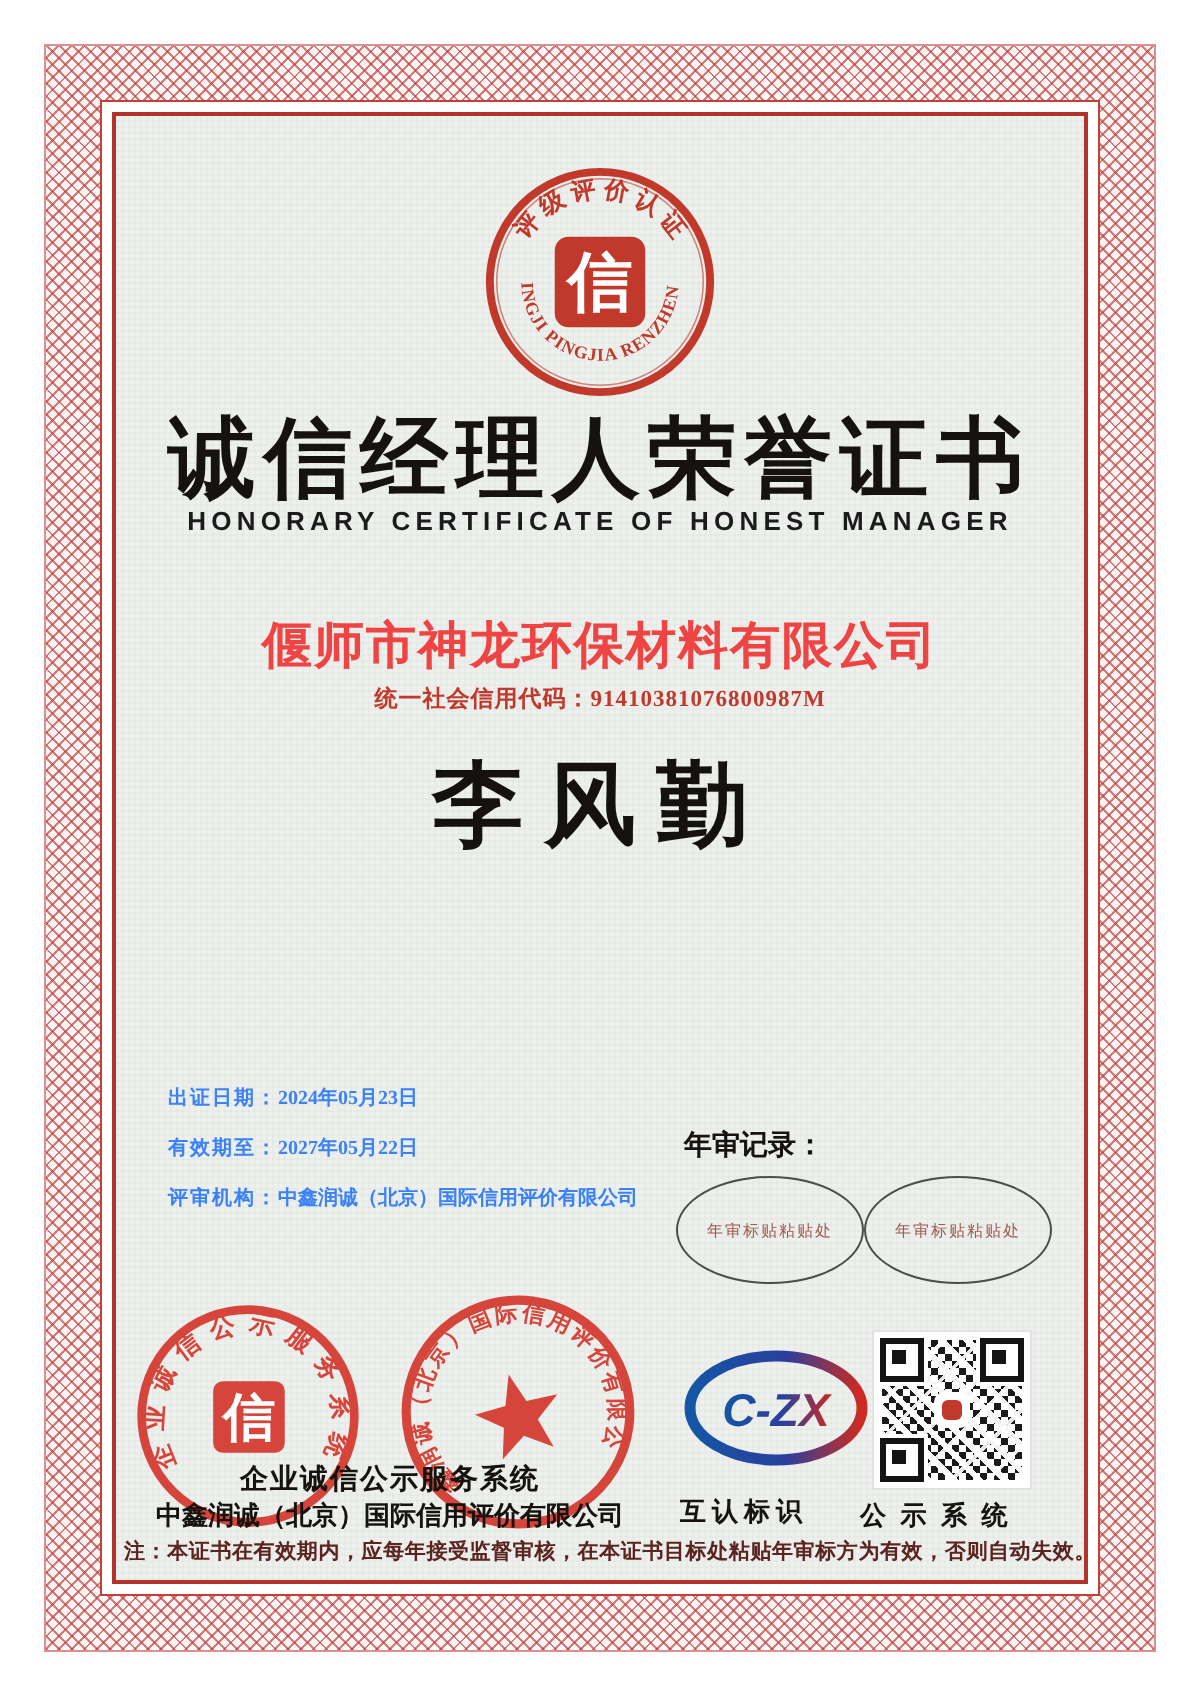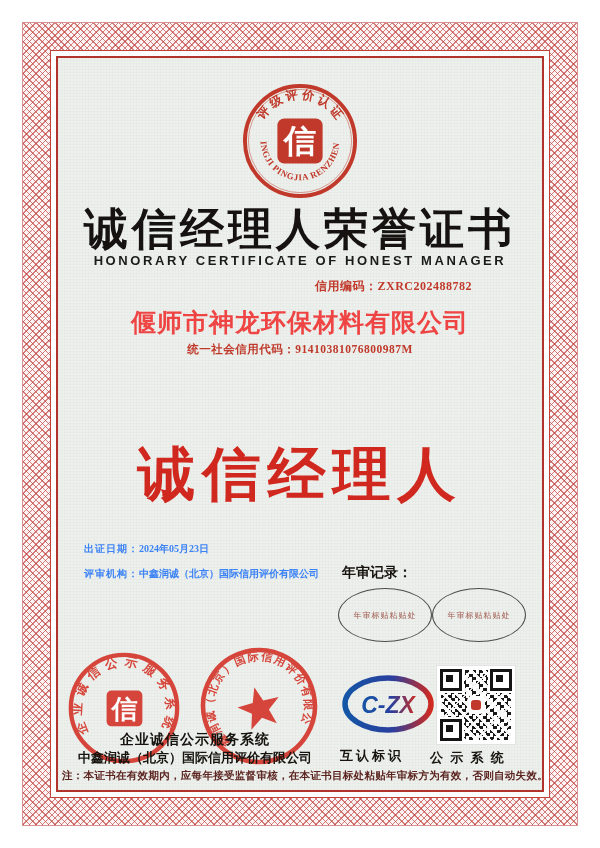--- a/index.html
+++ b/index.html
@@ -96,29 +96,29 @@
     </text>
     <text class="arc-text" font-size="9" letter-spacing="0.6" text-anchor="middle">
       <textPath href="#arcBot" startOffset="50%">PINGJI PINGJIA RENZHENG</textPath>
     </text>
     <rect x="37" y="37" width="46" height="46" rx="7" fill="#c0392b"></rect>
     <text x="60" y="71" text-anchor="middle" font-size="33" font-weight="bold" fill="#ffffff">信</text>
   </svg>
 
   <div class="abs ctr subtitle">HONORARY CERTIFICATE OF HONEST MANAGER</div>
   <div class="abs ctr title">诚信经理人荣誉证书</div>
-  <div class="abs credit-no"><span>信用编码：</span><span>ZXRC202488782</span></div>
 
   <div class="abs ctr company">偃师市神龙环保材料有限公司</div>
   <div class="abs ctr uscc"><span>统一社会信用代码：</span><span>91410381076800987M</span></div>
 
-  <div class="abs ctr honor">诚信经理人</div>
+  <div class="abs ctr person">李风勤</div>
 
   <div class="abs details">
     <div class="detail-row"><span class="lab">出证日期：</span><span>2024年05月23日</span></div>
+    <div class="detail-row"><span class="lab">有效期至：</span><span>2027年05月22日</span></div>
     <div class="detail-row"><span class="lab">评审机构：</span><span>中鑫润诚（北京）国际信用评价有限公司</span></div>
   </div>
 
   <div class="abs ar-head">年审记录：</div>
   <div class="abs ar-slots">
     <div class="ar-oval">年审标贴粘贴处</div>
     <div class="ar-oval">年审标贴粘贴处</div>
   </div>
 
   <svg class="abs seal seal1" viewBox="0 0 120 120">

